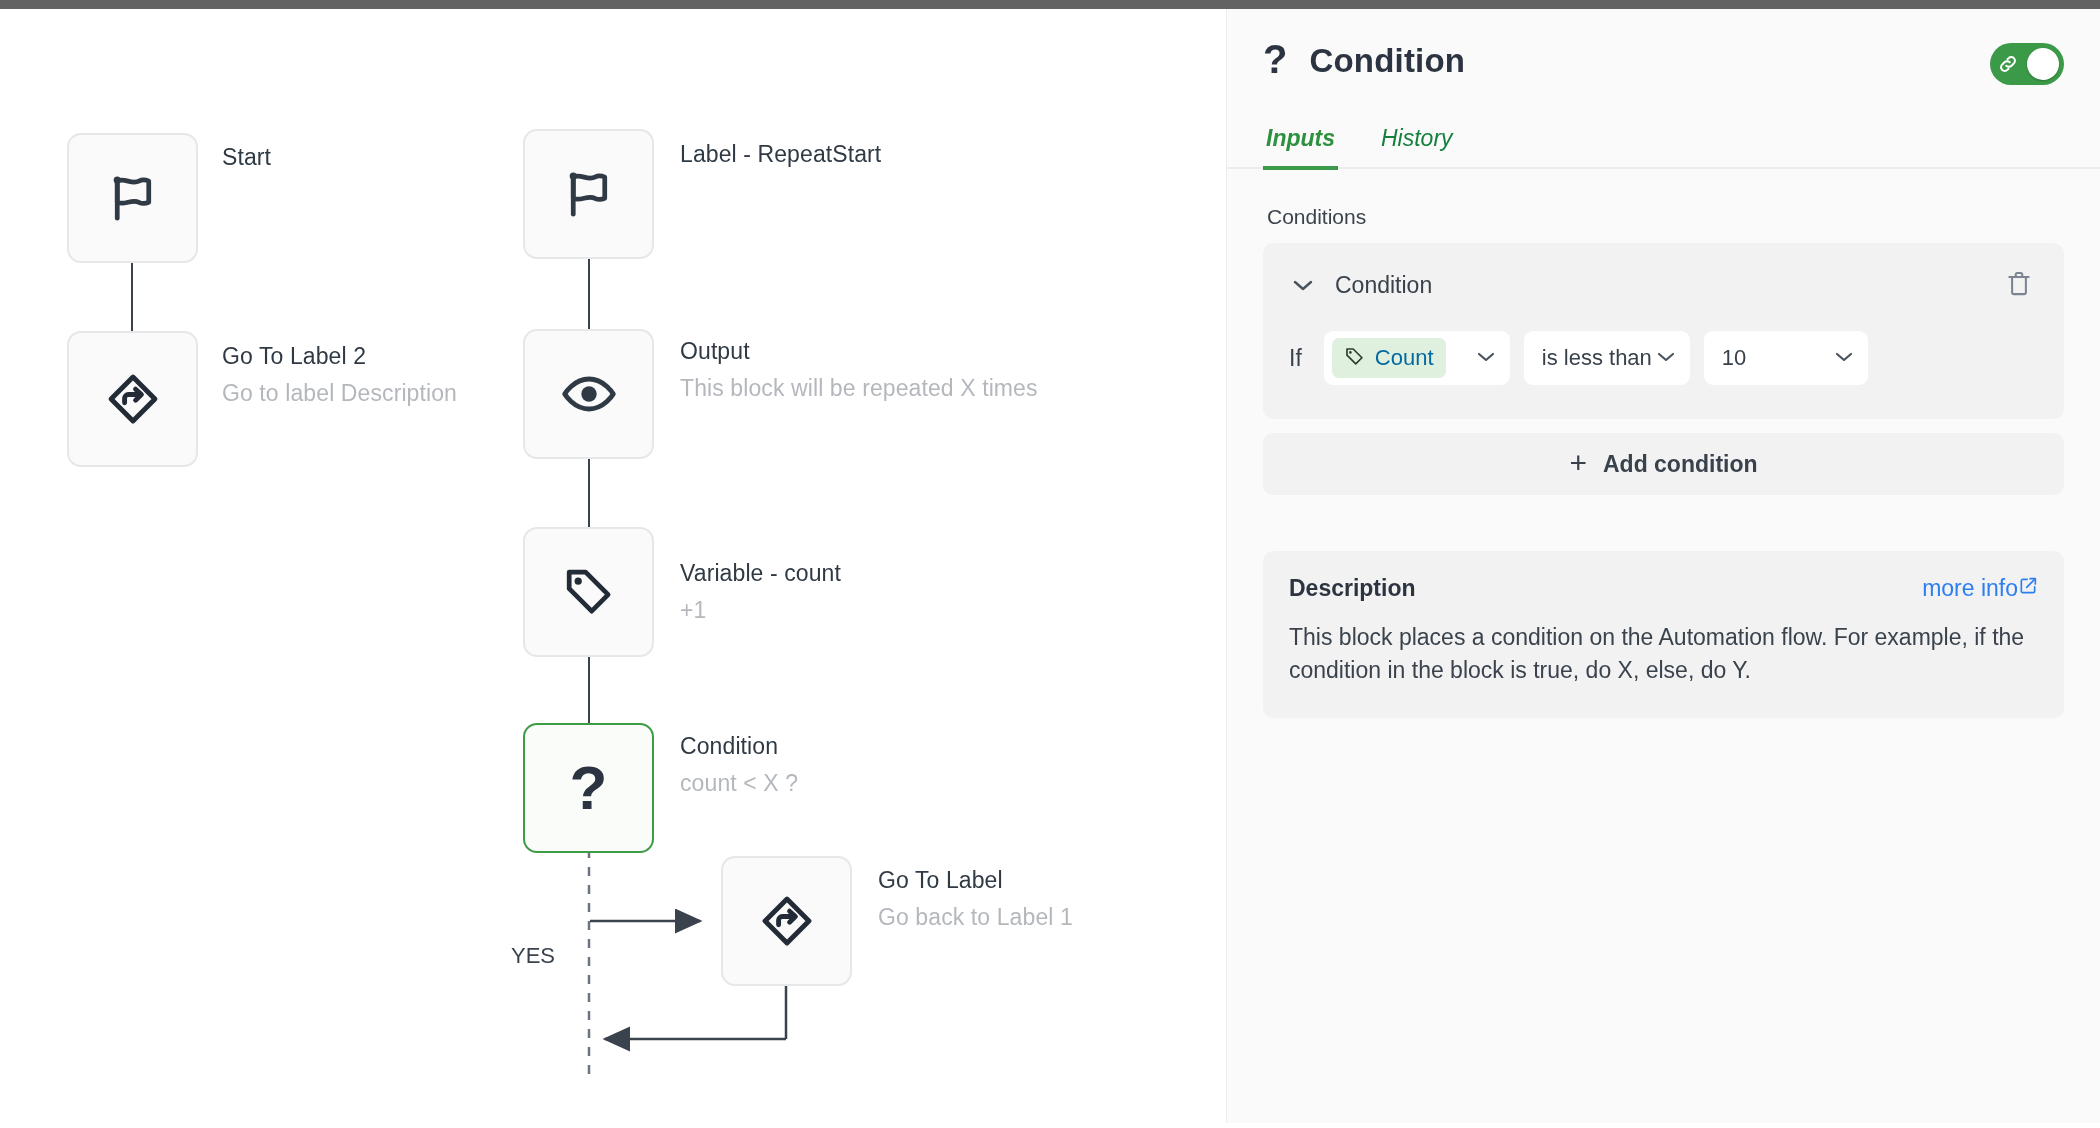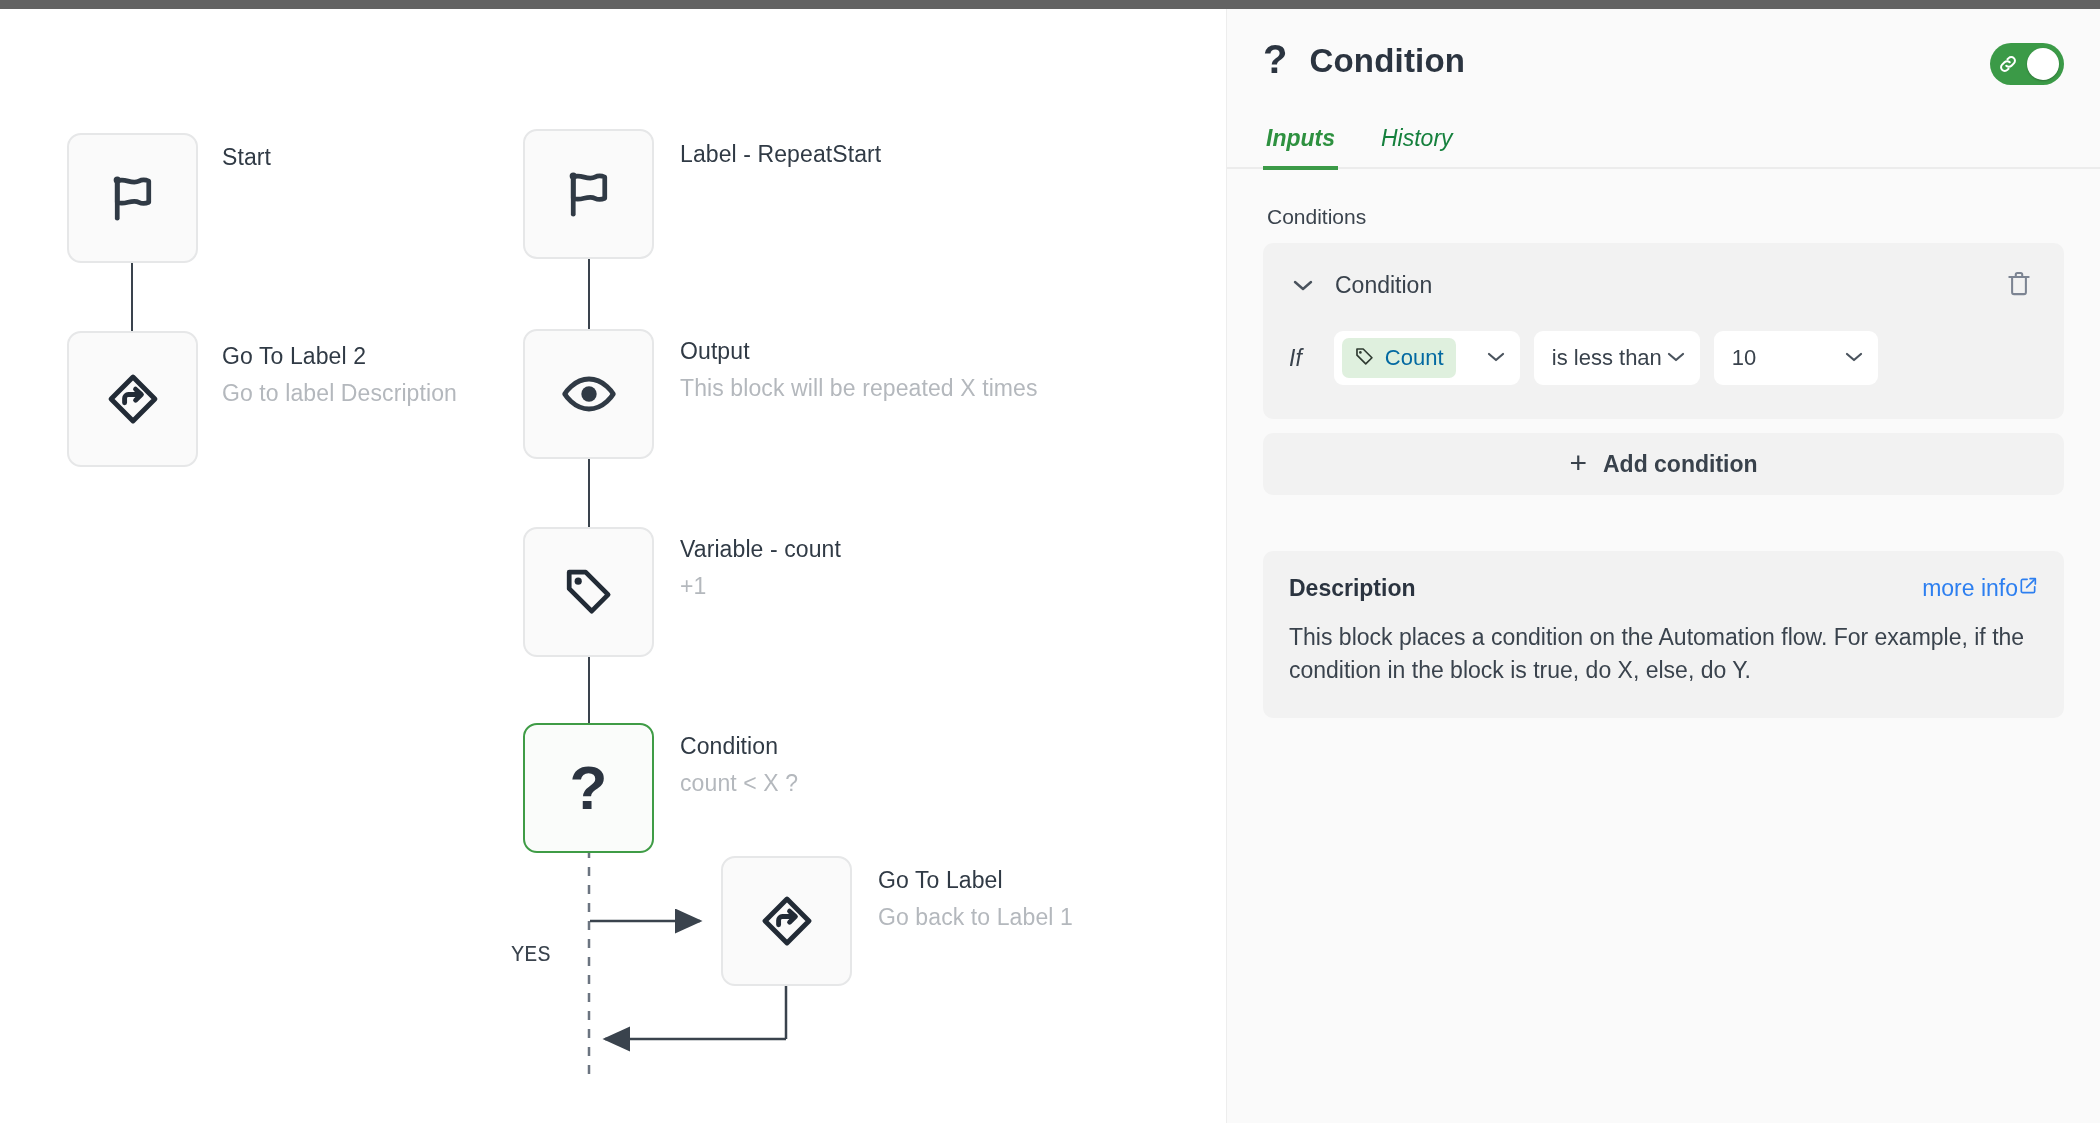--- a/index.html
+++ b/index.html
@@ -39,21 +39,21 @@
   .node-label { position: absolute; }
   .node-title {
     font-size: 23px; color: #303a45; line-height: 1.25; white-space: nowrap;
     letter-spacing: .1px;
   }
   .node-sub {
     font-size: 23px; color: #b4b8bd; line-height: 1.25; white-space: nowrap;
     margin-top: 8px; letter-spacing: .1px;
   }
   .branch-label {
-    position: absolute; font-size: 22px; color: #3a434d; white-space: nowrap; font-family: Liberation Mono, monospace;
+    position: absolute; font-size: 22px; color: #3a434d; white-space: nowrap;
   }
 
   
   .panel {
     position: absolute; left: 1226px; top: 9px;
     width: 874px; height: 1114px;
     background: #fafafa;
     border-left: 1px solid #ededed;
     overflow: hidden;
   }
@@ -103,21 +103,21 @@
     width: 28px; display: flex; align-items: center; justify-content: center;
     margin-right: 18px; cursor: pointer;
   }
   .cond-card-title { font-size: 23px; color: #39424c; }
   .trash-btn {
     position: absolute; right: 2px; top: 2px; cursor: pointer;
     width: 34px; height: 34px; display:flex; align-items:center; justify-content:center;
   }
 
   .cond-row { display: flex; align-items: center; margin-top: 26px; }
-  .if-word { font-size: 23px; color: #39424c; margin-right: 32px; font-style: italic; }
+  .if-word { font-size: 23px; color: #39424c; margin-right: 22px; }
 
   .sel {
     background: #ffffff; border-radius: 9px; height: 54px;
     display: flex; align-items: center; justify-content: space-between;
     padding: 0 14px 0 10px; cursor: pointer; margin-right: 14px;
   }
   .sel-var { width: 186px; padding-left: 8px; }
   .sel-op  { width: 166px; padding-left: 18px; }
   .sel-val { width: 164px; padding-left: 18px; }
   .sel-text { font-size: 22px; color: #39424c; white-space: nowrap; }
@@ -231,21 +231,21 @@
     </div>
 
     <div class="node" style="left:523px; top:518px; width:131px; height:130px;">
       <span>
         <svg width="54" height="54" viewBox="0 0 24 24" fill="none" stroke="#222b36" stroke-width="2.1" stroke-linecap="round" stroke-linejoin="round">
           <path d="M3.2 3.2h7.3l10 10-7.3 7.3-10-10z"></path>
           <circle cx="7.2" cy="7.2" r="1.6" fill="#222b36" stroke="none"></circle>
         </svg>
       </span>
     </div>
-    <div class="node-label" style="left:680px; top:526px;">
+    <div class="node-label" style="left:680px; top:550px;">
       <div class="node-title">Variable - count</div>
       <div class="node-sub">+1</div>
     </div>
 
     <div class="node selected" style="left:523px; top:714px; width:131px; height:130px;">
       <span style="font-size:62px; font-weight:bold; color:#2b3440; line-height:1;">?</span>
     </div>
     <div class="node-label" style="left:680px; top:723px;">
       <div class="node-title">Condition</div>
       <div class="node-sub">count &lt; X ?</div>

